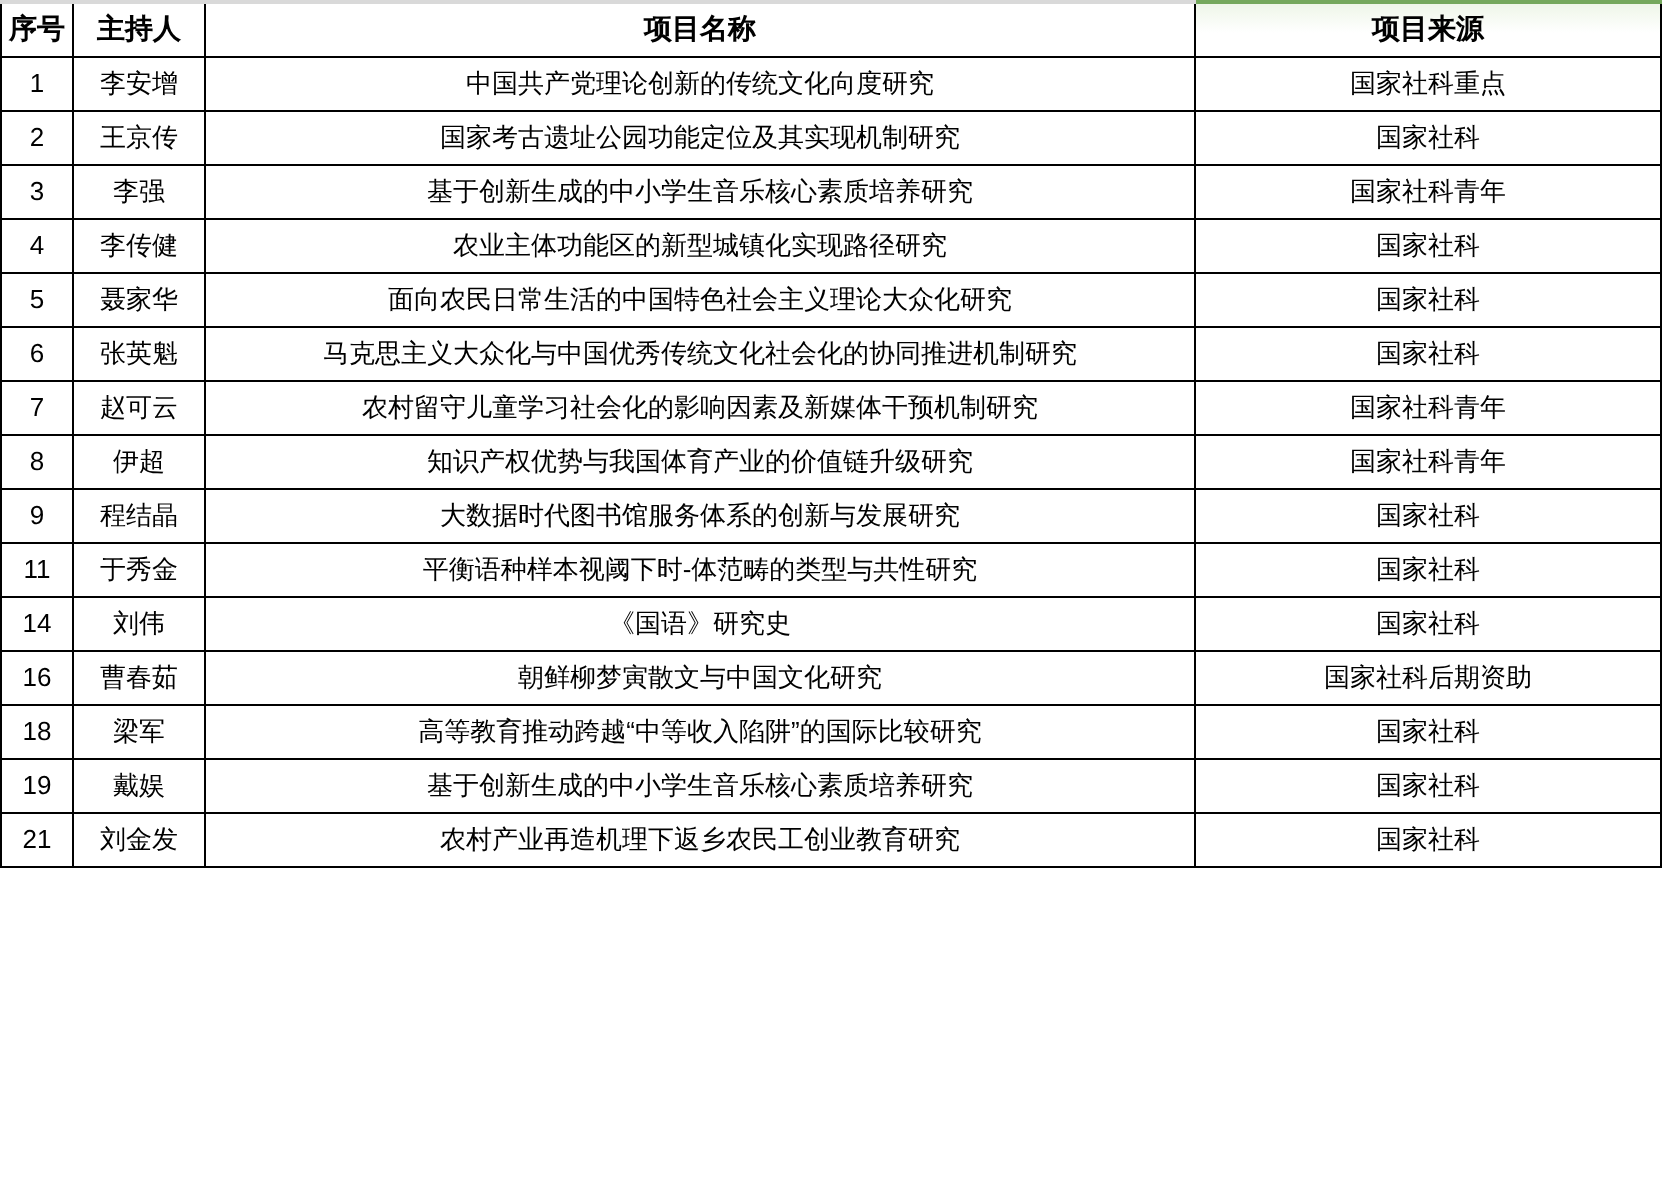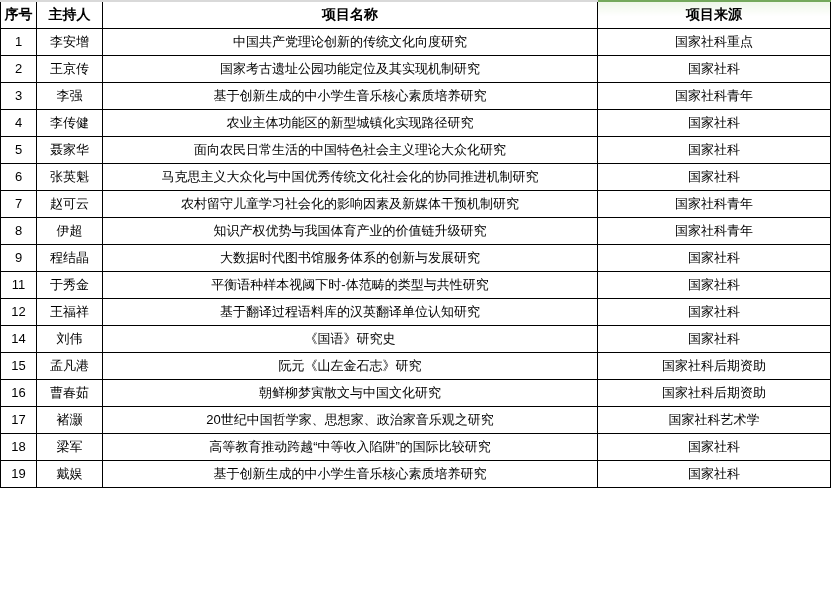--- a/index.html
+++ b/index.html
@@ -124,56 +124,44 @@
           <td>大数据时代图书馆服务体系的创新与发展研究</td>
           <td>国家社科</td>
         </tr>
         <tr>
           <td>11</td>
           <td>于秀金</td>
           <td>平衡语种样本视阈下时-体范畴的类型与共性研究</td>
           <td>国家社科</td>
         </tr>
         <tr>
-          <td>12</td>
-          <td>王福祥</td>
-          <td>基于翻译过程语料库的汉英翻译单位认知研究</td>
-          <td>国家社科</td>
-        </tr>
-        <tr>
           <td>14</td>
           <td>刘伟</td>
           <td>《国语》研究史</td>
           <td>国家社科</td>
         </tr>
         <tr>
-          <td>15</td>
-          <td>孟凡港</td>
-          <td>阮元《山左金石志》研究</td>
-          <td>国家社科后期资助</td>
-        </tr>
-        <tr>
           <td>16</td>
           <td>曹春茹</td>
           <td>朝鲜柳梦寅散文与中国文化研究</td>
           <td>国家社科后期资助</td>
-        </tr>
-        <tr>
-          <td>17</td>
-          <td>褚灏</td>
-          <td>20世纪中国哲学家、思想家、政治家音乐观之研究</td>
-          <td>国家社科艺术学</td>
         </tr>
         <tr>
           <td>18</td>
           <td>梁军</td>
           <td>高等教育推动跨越“中等收入陷阱”的国际比较研究</td>
           <td>国家社科</td>
         </tr>
         <tr>
           <td>19</td>
           <td>戴娱</td>
           <td>基于创新生成的中小学生音乐核心素质培养研究</td>
           <td>国家社科</td>
         </tr>
+        <tr>
+          <td>21</td>
+          <td>刘金发</td>
+          <td>农村产业再造机理下返乡农民工创业教育研究</td>
+          <td>国家社科</td>
+        </tr>
       </tbody>
   </table>
 </div>
 
 </body></html>

